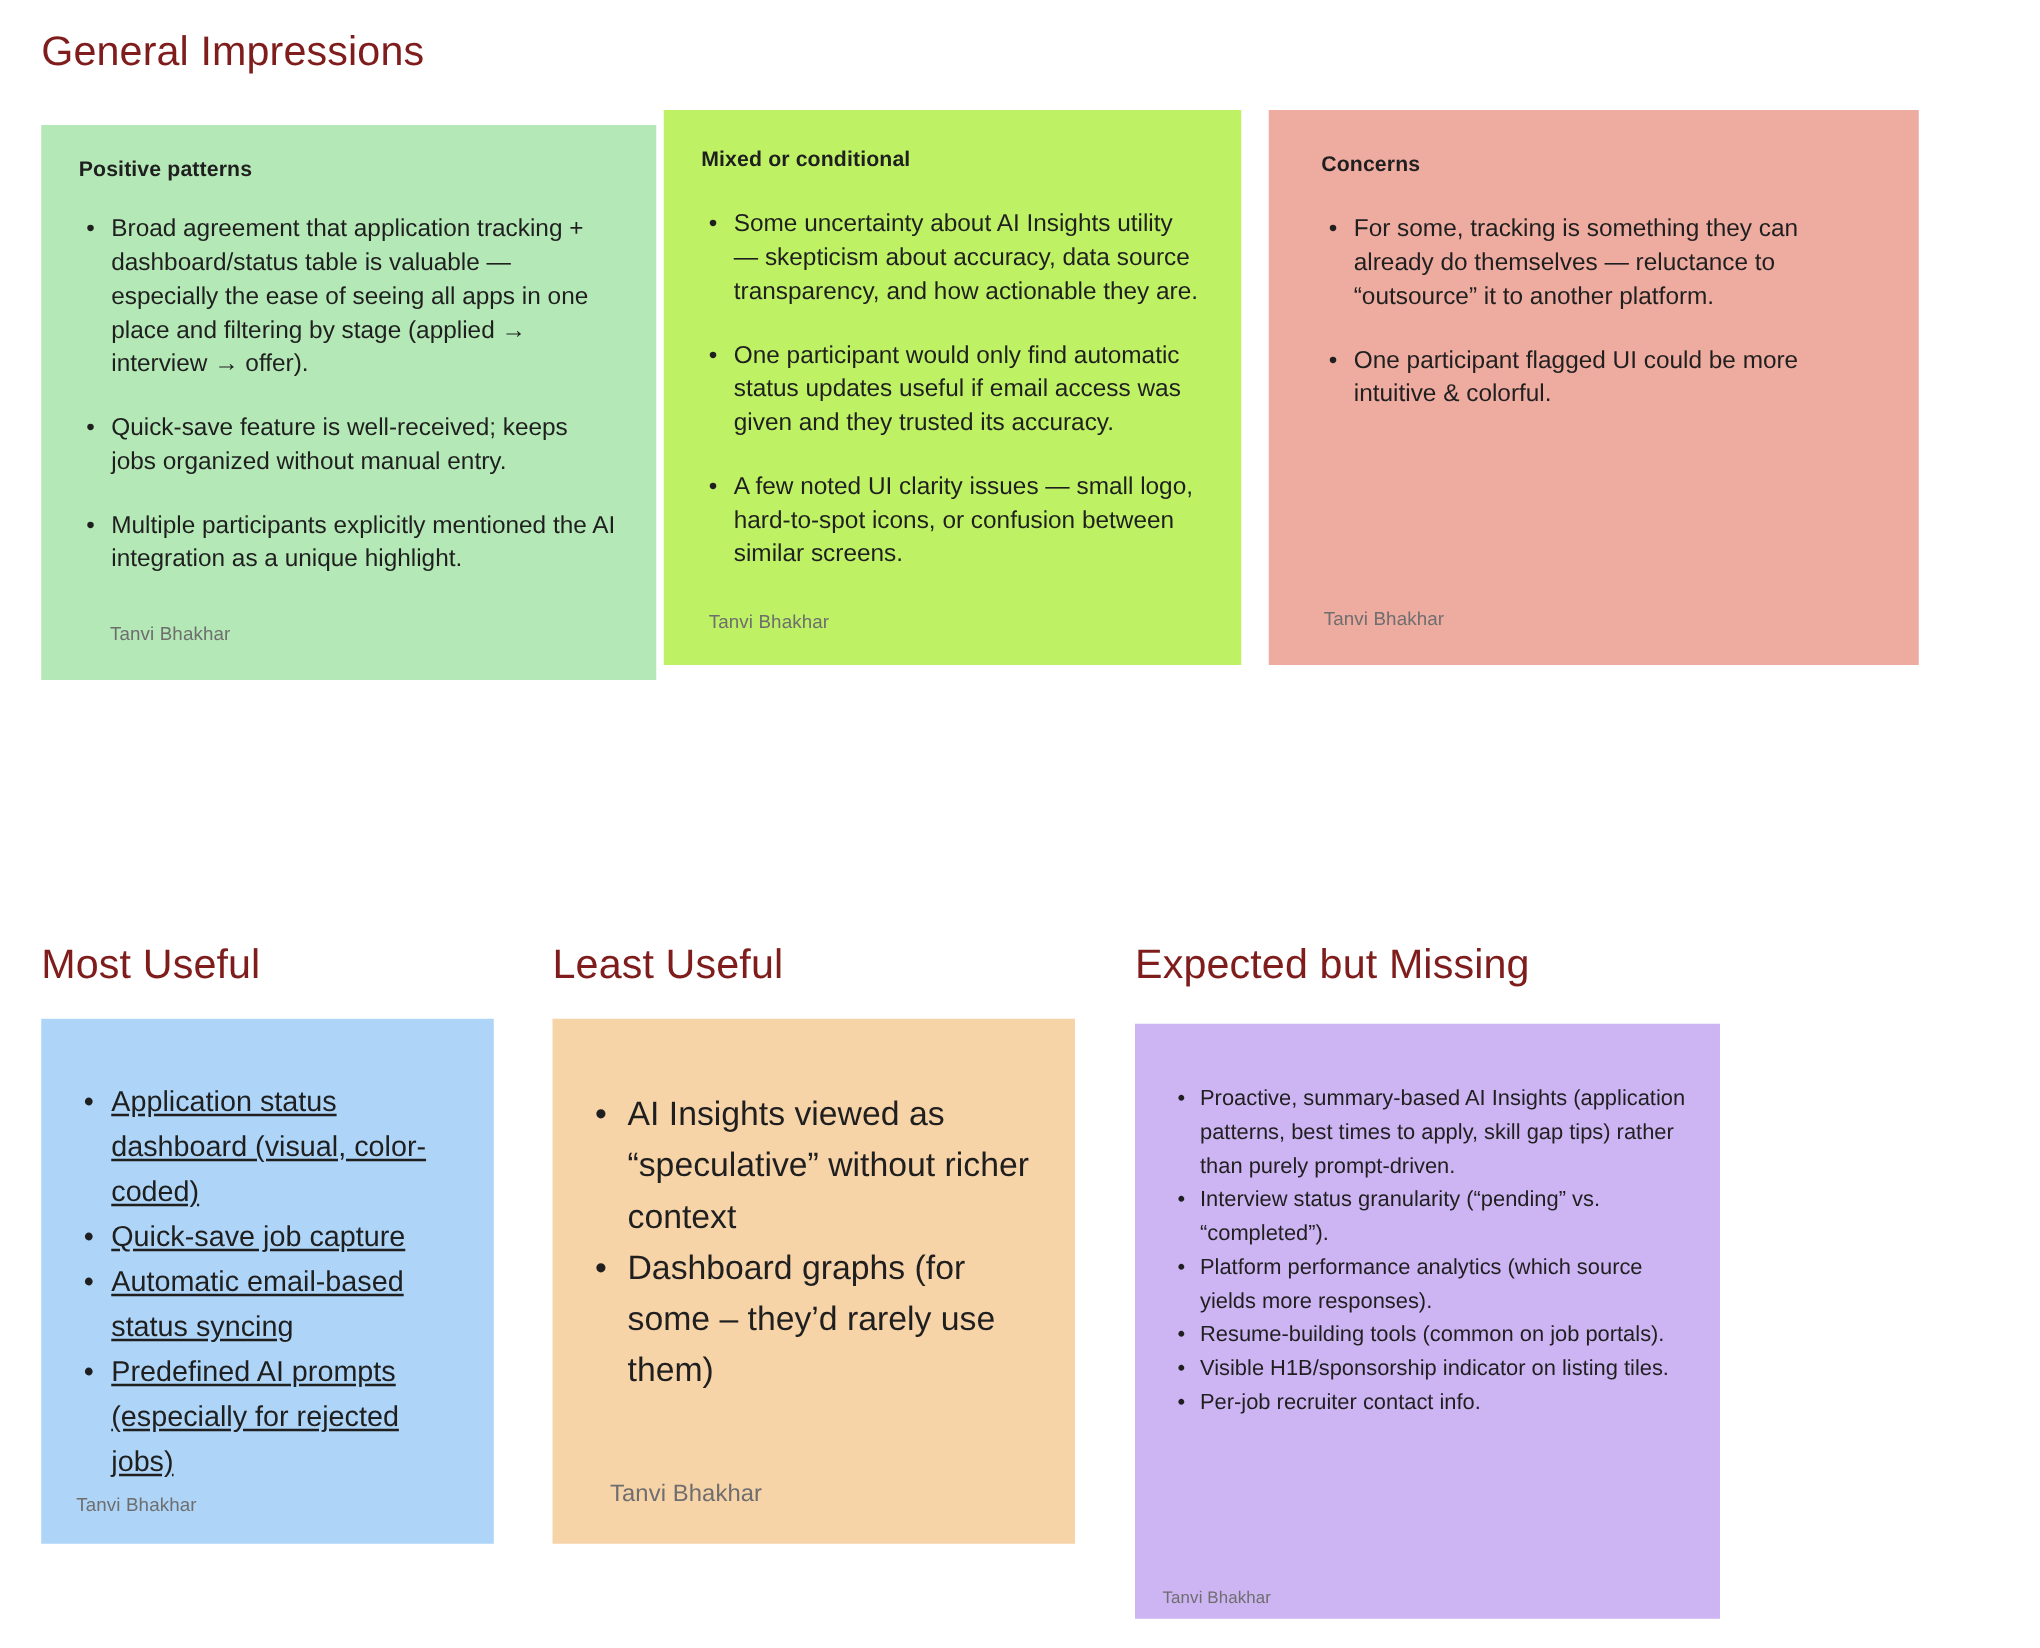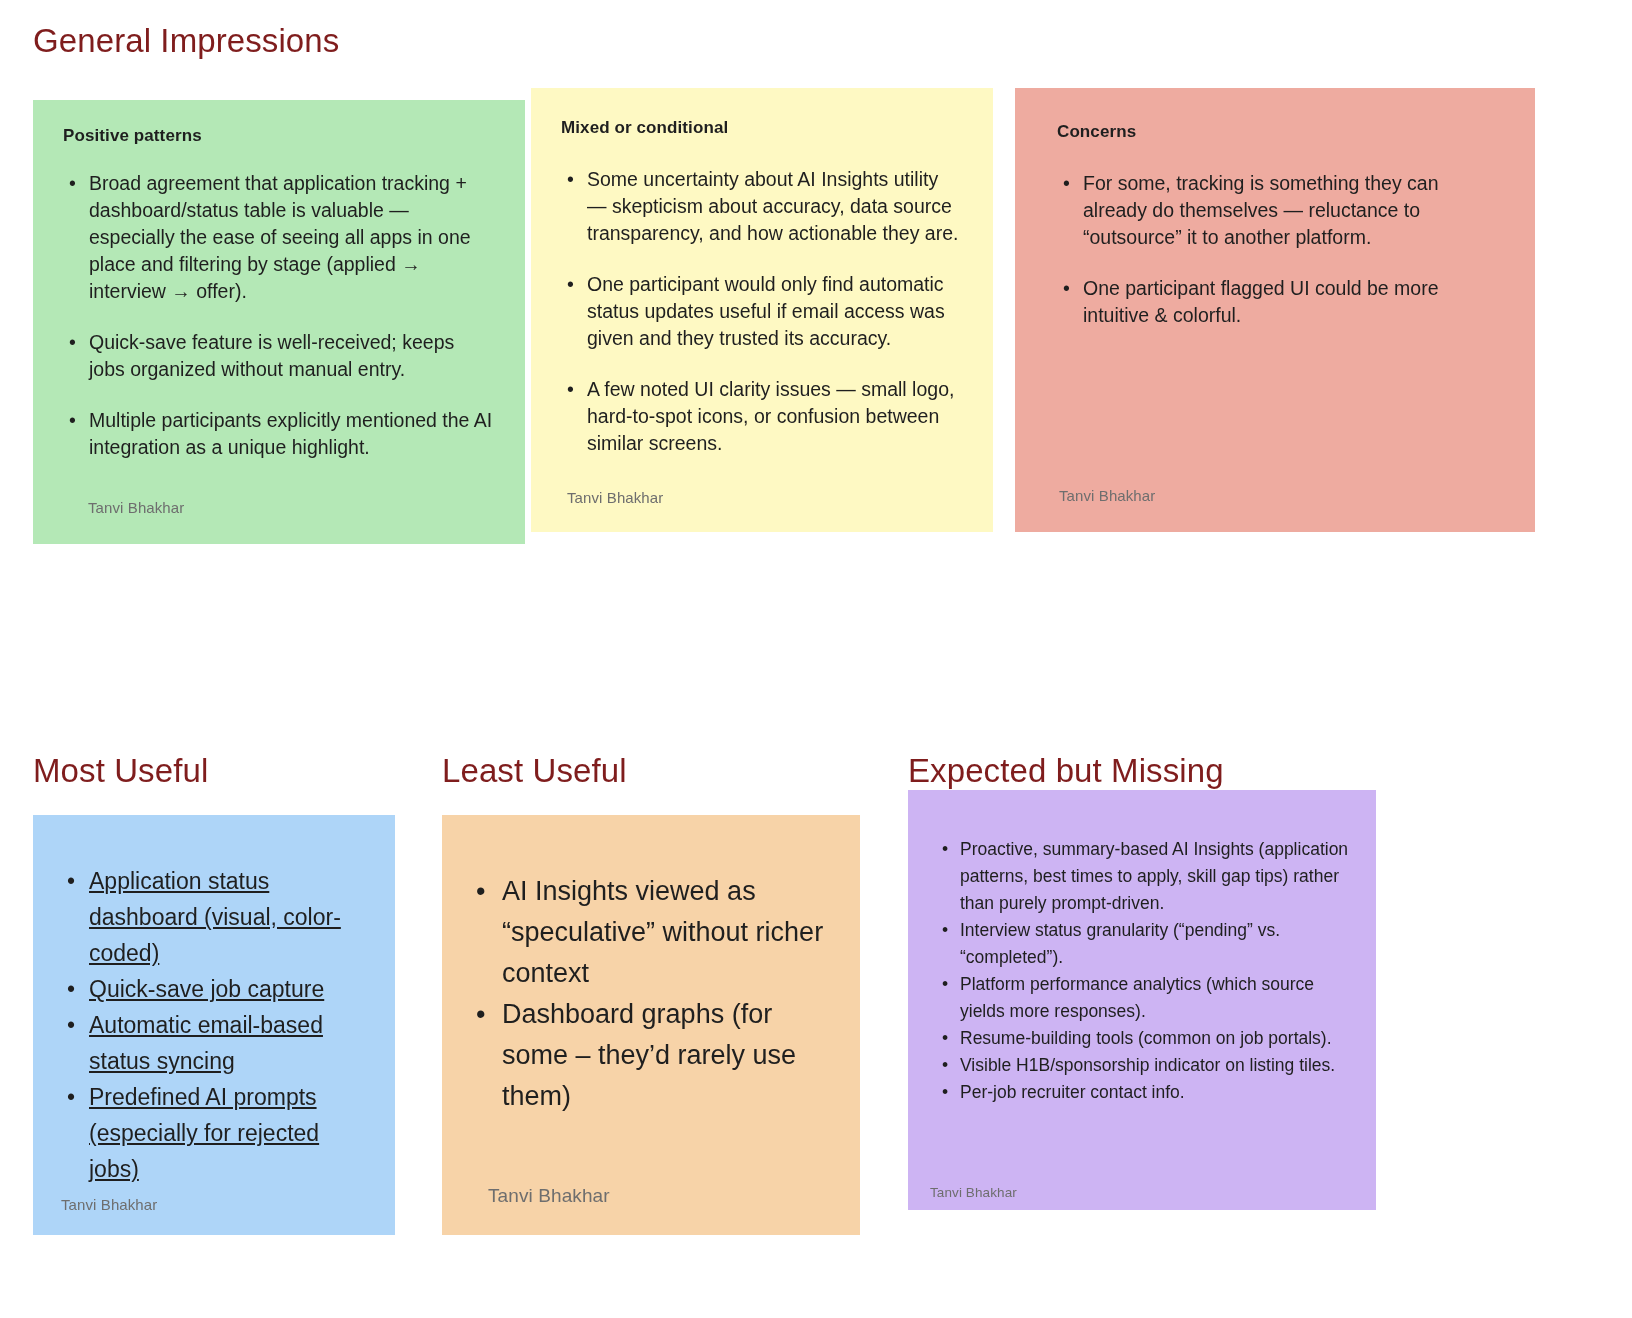--- a/index.html
+++ b/index.html
@@ -74,21 +74,21 @@
   
   #card-positive {
     left: 33px; top: 100px; width: 492px; height: 444px;
     background: #b4e8b6;
   }
   #card-positive .card-list { margin-top: 18px; }
   #card-positive .attrib { position: absolute; left: 55px; bottom: 28px; }
 
   #card-mixed {
     left: 531px; top: 88px; width: 462px; height: 444px;
-    background: #fef9c3;
+    background: #bef264;
     padding-top: 30px;
   }
   #card-mixed .card-list { margin-top: 22px; }
   #card-mixed .attrib { position: absolute; left: 36px; bottom: 26px; }
 
   #card-concerns {
     left: 1015px; top: 88px; width: 520px; height: 444px;
     background: #eeaba0;
     padding-top: 34px; padding-left: 42px;
   }
@@ -124,21 +124,21 @@
     font-size: 27px;
     line-height: 41px;
     padding-left: 38px;
     margin-bottom: 0;
   }
   #card-least .card-list li::before { left: 12px; }
   #card-least .card-list { margin-top: 28px; }
   #card-least .attrib { position: absolute; left: 46px; bottom: 28px; font-size: 19px; }
 
   #card-missing {
-    left: 908px; top: 790px; width: 468px; height: 420px;
+    left: 908px; top: 819px; width: 468px; height: 476px;
     background: #cdb4f3;
     padding: 28px 20px 0 20px;
   }
   #card-missing .card-list li {
     font-size: 17.5px;
     line-height: 27px;
     padding-left: 32px;
   }
   #card-missing .card-list li::before { left: 14px; }
   #card-missing .card-list { margin-top: 18px; }

